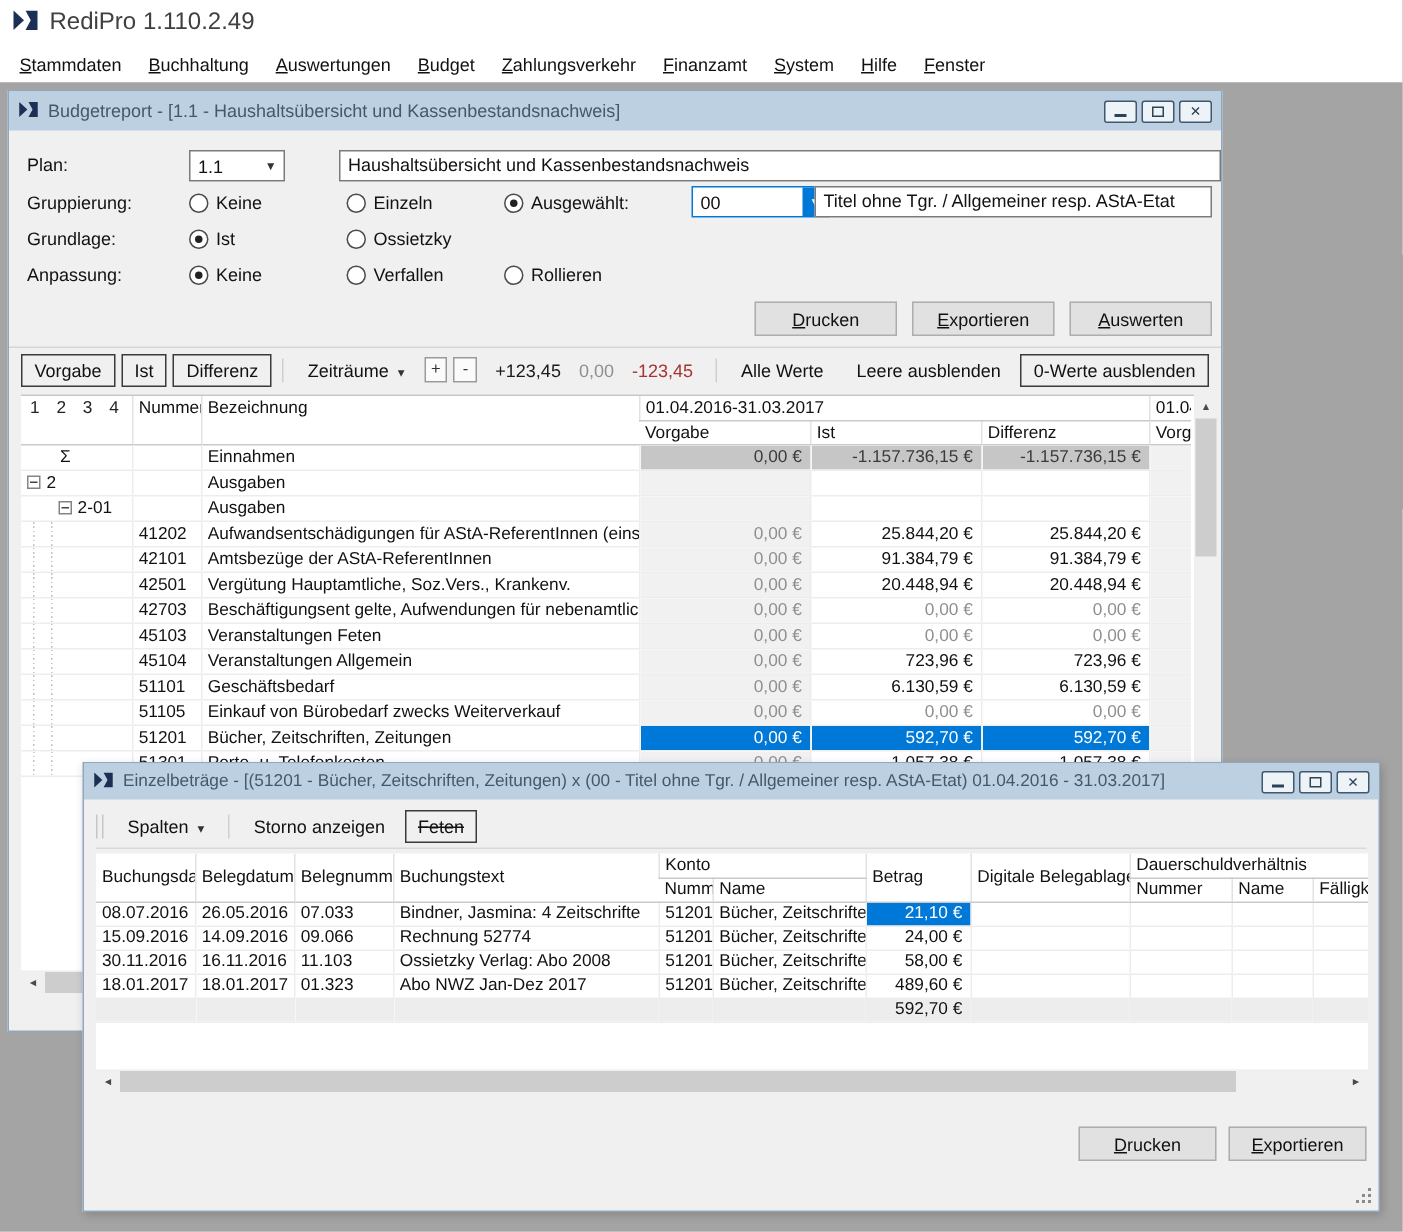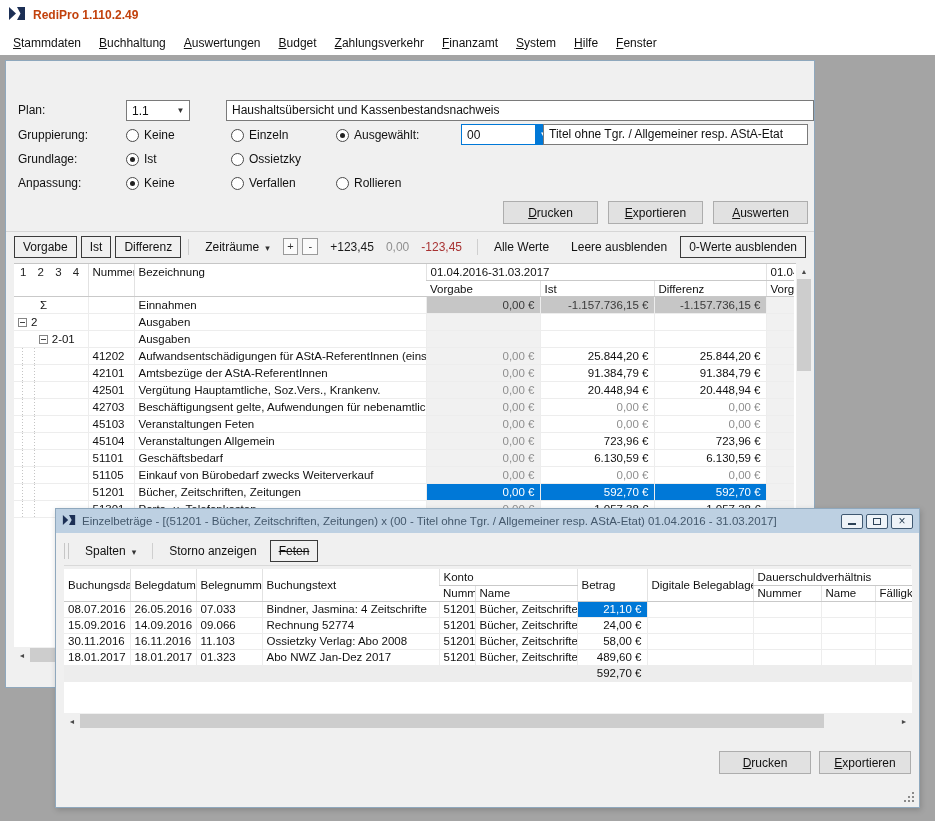--- a/index.html
+++ b/index.html
@@ -4,21 +4,21 @@
 <style>
   *{box-sizing:border-box;margin:0;padding:0;}
   html,body{width:935px;height:821px;}
   body{position:relative;overflow:hidden;background:#a4a4a4;
        font-family:"Liberation Sans","DejaVu Sans",sans-serif;font-size:12px;color:#111;}
   u{text-decoration:underline;}
 
   
   .app-titlebar{position:absolute;top:0;left:0;right:0;height:30px;background:#fff;
                 display:flex;align-items:center;gap:7px;padding:0 8px;}
-  .app-title{font-size:12px;color:#c2410c;font-weight:bold;}
+  .app-title{font-size:16px;color:#404040;}
   .menubar{position:absolute;top:30px;left:0;right:0;height:25px;background:#fff;
            display:flex;align-items:center;padding:0 4px;text-align:center;}
   .menu-item{padding:4px 9px;cursor:default;white-space:nowrap;}
   .mdi{position:absolute;top:55px;left:0;right:0;bottom:0;background:#a4a4a4;overflow:hidden;}
 
   
   .window{position:absolute;background:#f0f0f0;border:1px solid #8fa8bd;}
   #budget-window{left:5px;top:5px;width:810px;height:628px;}
   #detail-window{left:55px;top:453px;width:865px;height:300px;box-shadow:1px 2px 6px rgba(0,0,0,.18);}
   .titlebar{height:26px;background:var(--c-titlebar,#bdd0e2);display:flex;align-items:center;
@@ -164,20 +164,40 @@
     <span class="menu-item"><u>S</u>ystem</span>
 
     <span class="menu-item"><u>H</u>ilfe</span>
 
     <span class="menu-item"><u>F</u>enster</span>
   </div>
 
 <div class="mdi">
 
   <div id="budget-window" class="window">
+    <div class="titlebar">
+      <span>
+        <svg width="14" height="10" viewBox="0 0 18 13">
+            <path d="M1 0 L8 6.5 L1 13 Z" fill="#1c2f55"></path>
+            <path d="M9 0 L17 0 L17 13 L9 13 L12.5 6.5 Z" fill="#1c2f55"></path>
+          </svg>
+      </span>
+      <span class="wtitle">Budgetreport - [1.1 - Haushaltsübersicht und Kassenbestandsnachweis]</span>
+      <span class="winbtns">
+        <span class="wbtn">
+            <span class="ic-min"></span>
+          </span>
+        <span class="wbtn">
+            <span class="ic-max"></span>
+          </span>
+        <span class="wbtn">
+            <span class="ic-close"></span>
+          </span>
+      </span>
+    </div>
 
     <span class="flabel" style="top:42px">Plan:</span>
     <div class="combo" style="left:120px;top:39px;width:64px">
       <span class="cval">1.1</span>
       <span class="carrow"></span>
     </div>
     <div class="tfield" style="left:220px;top:39px;right:0">Haushaltsübersicht und Kassenbestandsnachweis</div>
 
     <span class="flabel" style="top:67px">Gruppierung:</span>
     <div class="radio-row" style="left:120px;top:66px">

